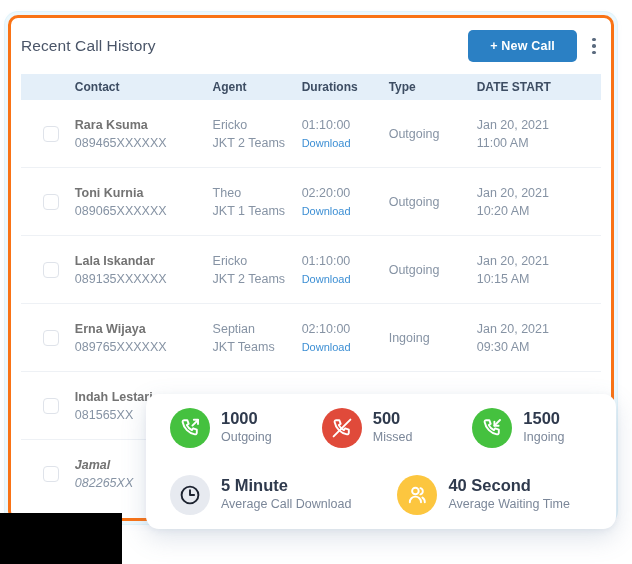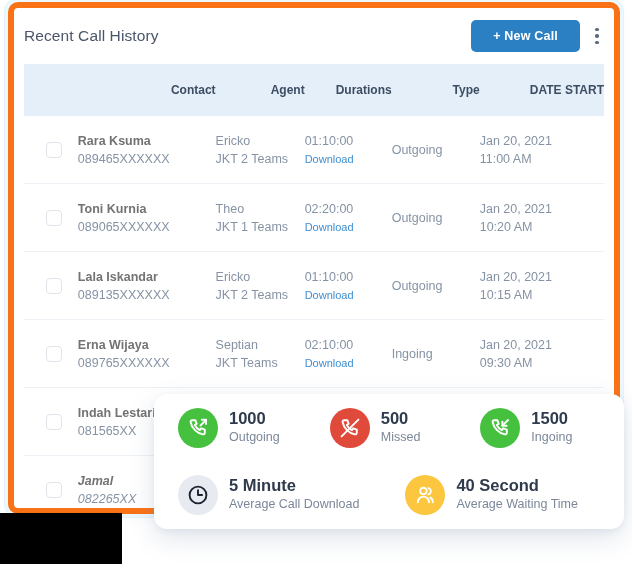--- a/index.html
+++ b/index.html
@@ -15,26 +15,26 @@
     overflow: hidden;
     background: #ffffff;
     font-family: "Liberation Sans", sans-serif;
     -webkit-font-smoothing: antialiased;
   }
 
   
   #card {
     position: absolute;
     left: 8px;
-    top: 2px;
+    top: 15px;
     width: 600px;
     height: 500px;
     background: #ffffff;
     border-radius: 10px;
-    border: 6px solid #f97316;
+    border: 3px solid #f97316;
     box-shadow:
       0 0 0 3px #ecf8fd,
       0 0 0 4px #e2f4fb,
       0 2px 10px rgba(120,170,200,0.10);
     overflow: hidden;
   }
 
   
   .card-header {
     position: relative;
@@ -96,23 +96,23 @@
   table.calls {
     width: 100%;
     border-collapse: collapse;
     table-layout: fixed;
   }
   table.calls thead th {
     background: #e4eff9;
     color: #3d4d63;
     font-size: 12px;
     font-weight: bold;
-    height: 52px;
+    height: 26px;
     padding: 0;
-    text-align: right;
+    text-align: left;
     vertical-align: middle;
     white-space: nowrap;
   }
   .col-check  { width: 52px; }
   .col-contact{ width: 133px; }
   .col-agent  { width: 86px; }
   .col-dur    { width: 84px; }
   .col-type   { width: 85px; }
   .col-date   { width: 120px; }
 
@@ -168,21 +168,20 @@
     position: absolute;
     left: 146px;
     top: 394px;
     width: 470px;
     height: 135px;
     background: #ffffff;
     border-radius: 13px;
     box-shadow: 0 9px 26px rgba(95,120,155,0.20), 0 2px 6px rgba(95,120,155,0.08);
     padding: 0;
     box-sizing: border-box;
-    margin-left: 8px;
   }
   .stat-row {
     display: flex;
     align-items: center;
     height: 67px;
     padding-left: 24px;
     box-sizing: border-box;
   }
   .stat {
     display: flex;

